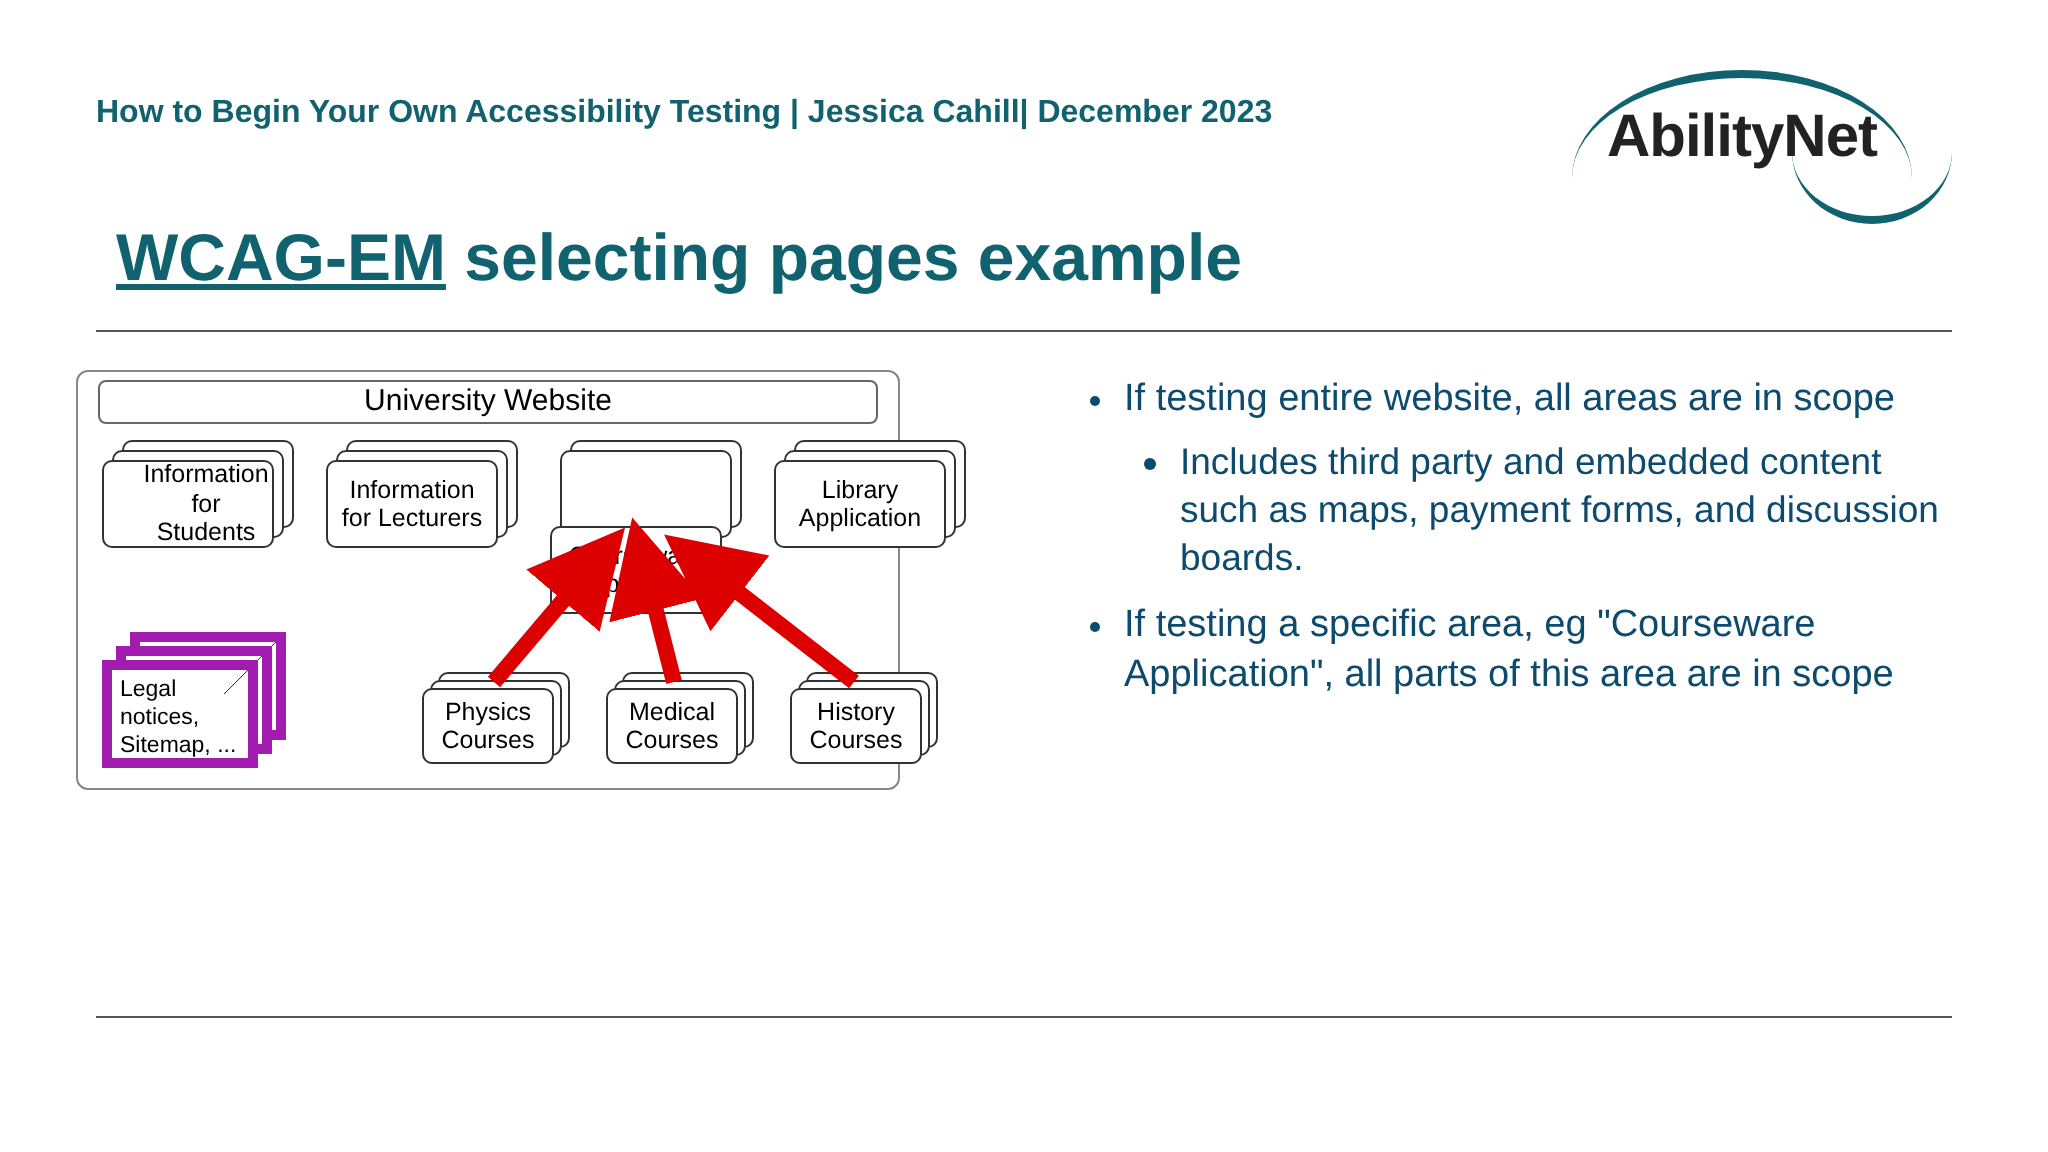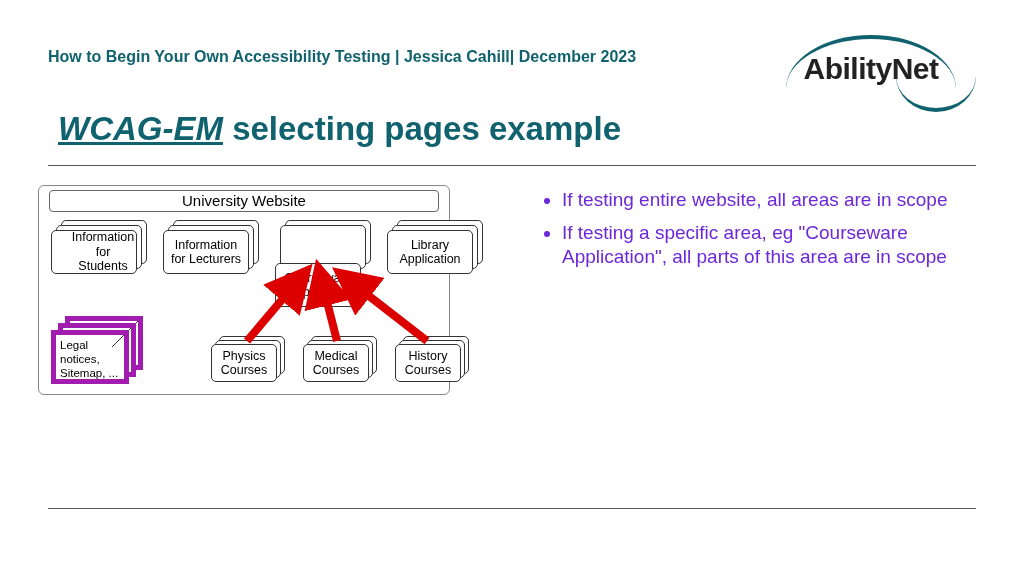--- a/index.html
+++ b/index.html
@@ -65,21 +65,20 @@
     position: absolute;
     top: 110px;
     left: 58px;
     font-size: 33px;
     font-weight: bold;
     color: #10626e;
   }
   .title a {
     color: #10626e;
     text-decoration: underline;
-    font-style: italic;
   }
   hr.rule1 {
     position: absolute;
     top: 165px;
     left: 48px;
     width: 928px;
     border: none;
     border-top: 1px solid #555;
   }
   hr.rule2 {
@@ -153,21 +152,21 @@
     top: 0; right: 0;
     width: 12px; height: 12px;
     background: linear-gradient(135deg, #fff 0 49%, #333 49% 52%, #fff 52% 100%);
   }
   
   .bullets {
     position: absolute;
     top: 188px;
     left: 540px;
     width: 440px;
-    color: #6d28d9;
+    color: #0c4a6e;
     font-size: 19px;
     line-height: 1.3;
   }
   .bullets ul { list-style: disc; padding-left: 22px; }
   .bullets ul ul { list-style: disc; padding-left: 28px; margin-top: 6px; margin-bottom: 10px; font-size: 18.5px;}
   .bullets li { margin-bottom: 8px; }
 </style>
 </head>
 <body>
 
@@ -245,18 +244,21 @@
     <line x1="208" y1="155" x2="258" y2="96" stroke="#d00" stroke-width="8" marker-end="url(#ah)"></line>
     <line x1="298" y1="155" x2="283" y2="96" stroke="#d00" stroke-width="8" marker-end="url(#ah)"></line>
     <line x1="388" y1="155" x2="312" y2="96" stroke="#d00" stroke-width="8" marker-end="url(#ah)"></line>
   </svg>
 </div>
 
 <div class="bullets">
   <ul>
     <li>
       <span>If testing entire website, all areas are in scope</span>
+      <ul>
+        <li>Includes third party and embedded content such as maps, payment forms, and discussion boards.</li>
+      </ul>
     </li>
     <li>
       <span>If testing a specific area, eg "Courseware Application", all parts of this area are in scope</span>
     </li>
   </ul>
 </div>
 
 </body></html>

